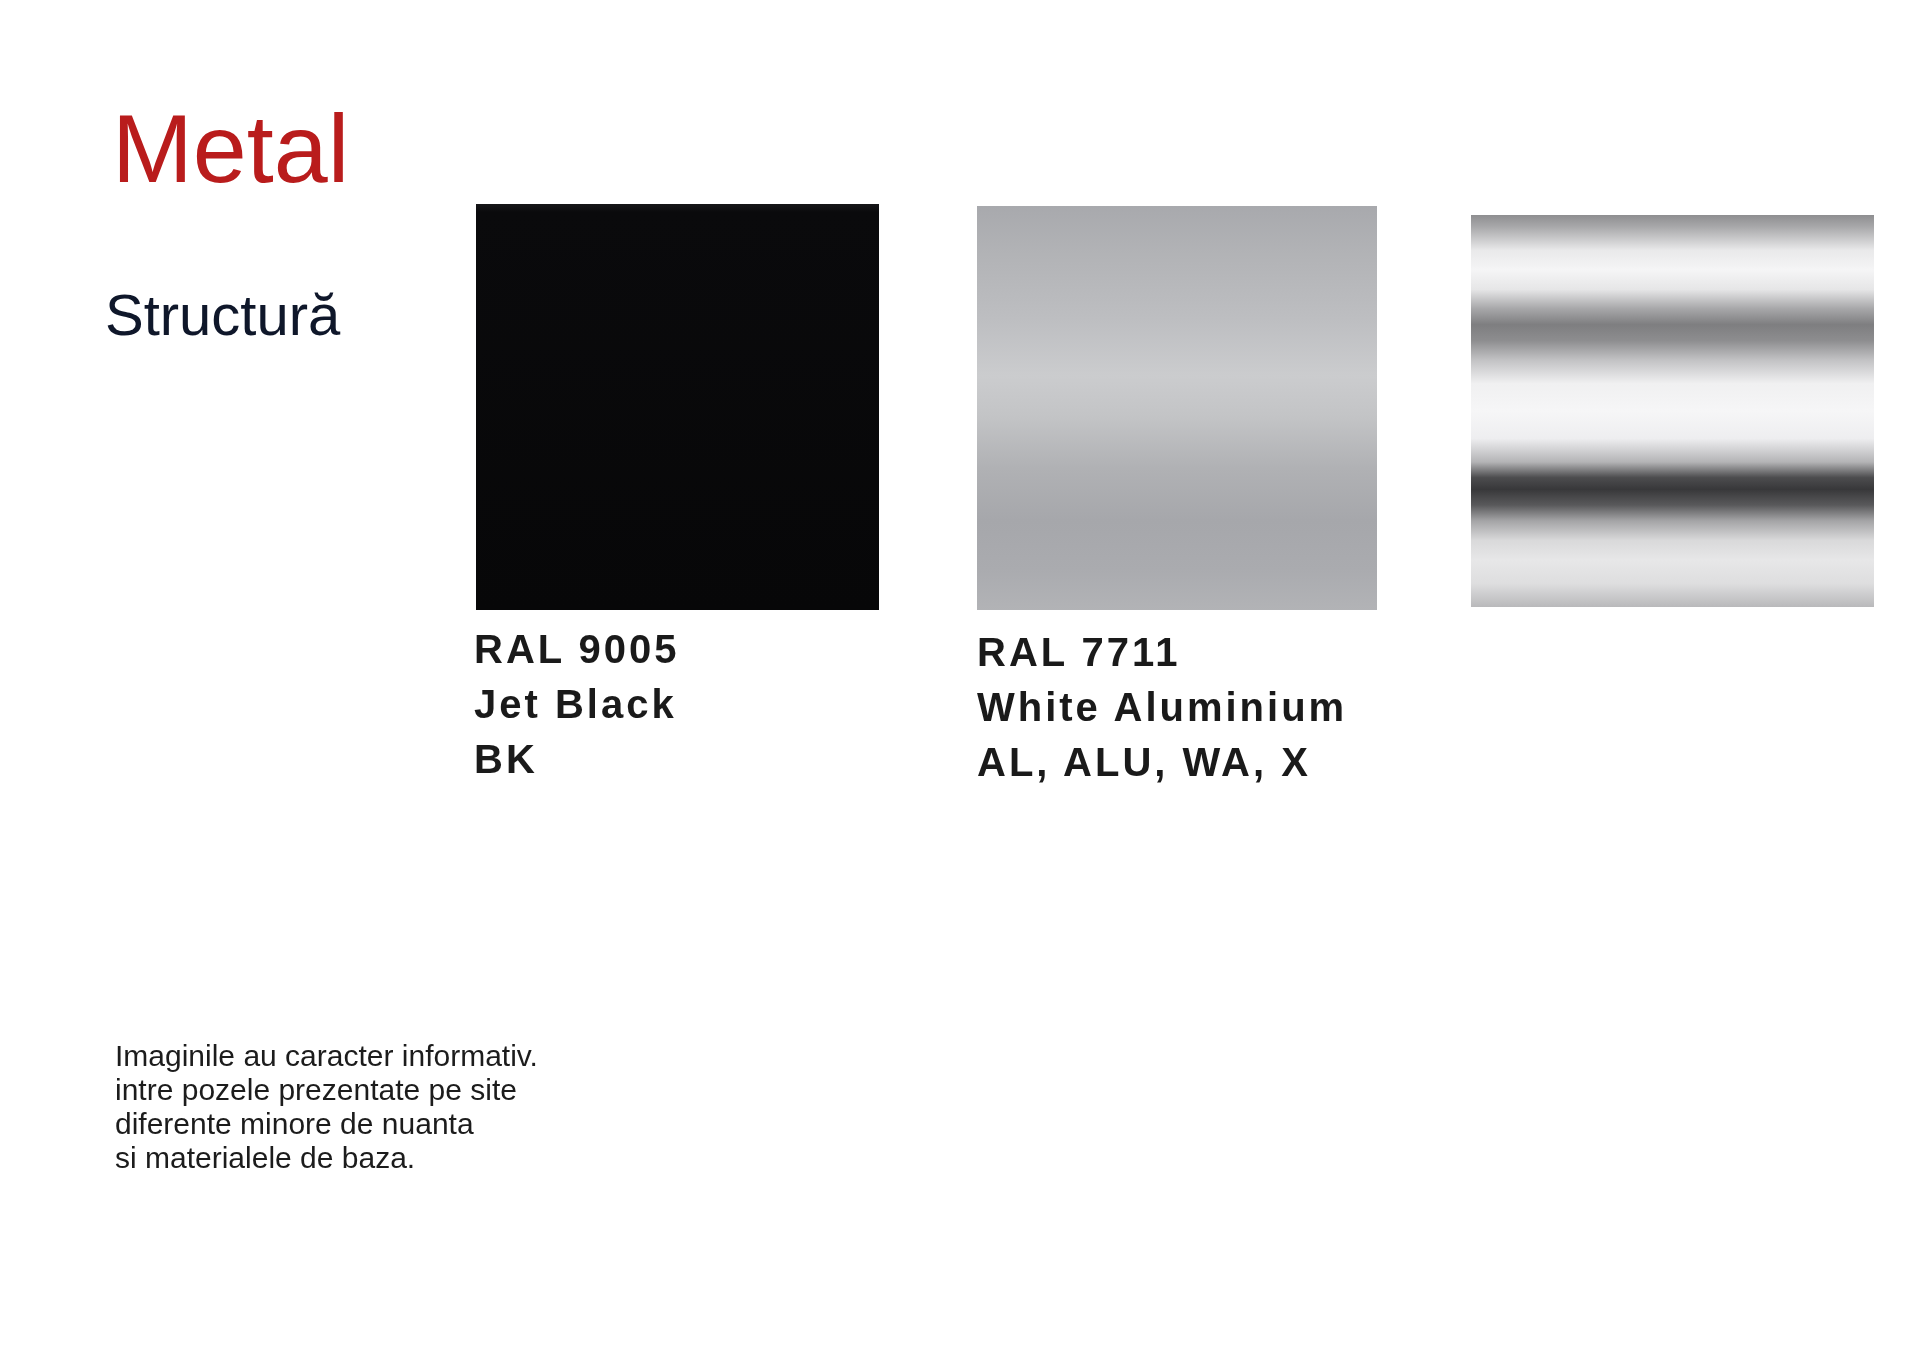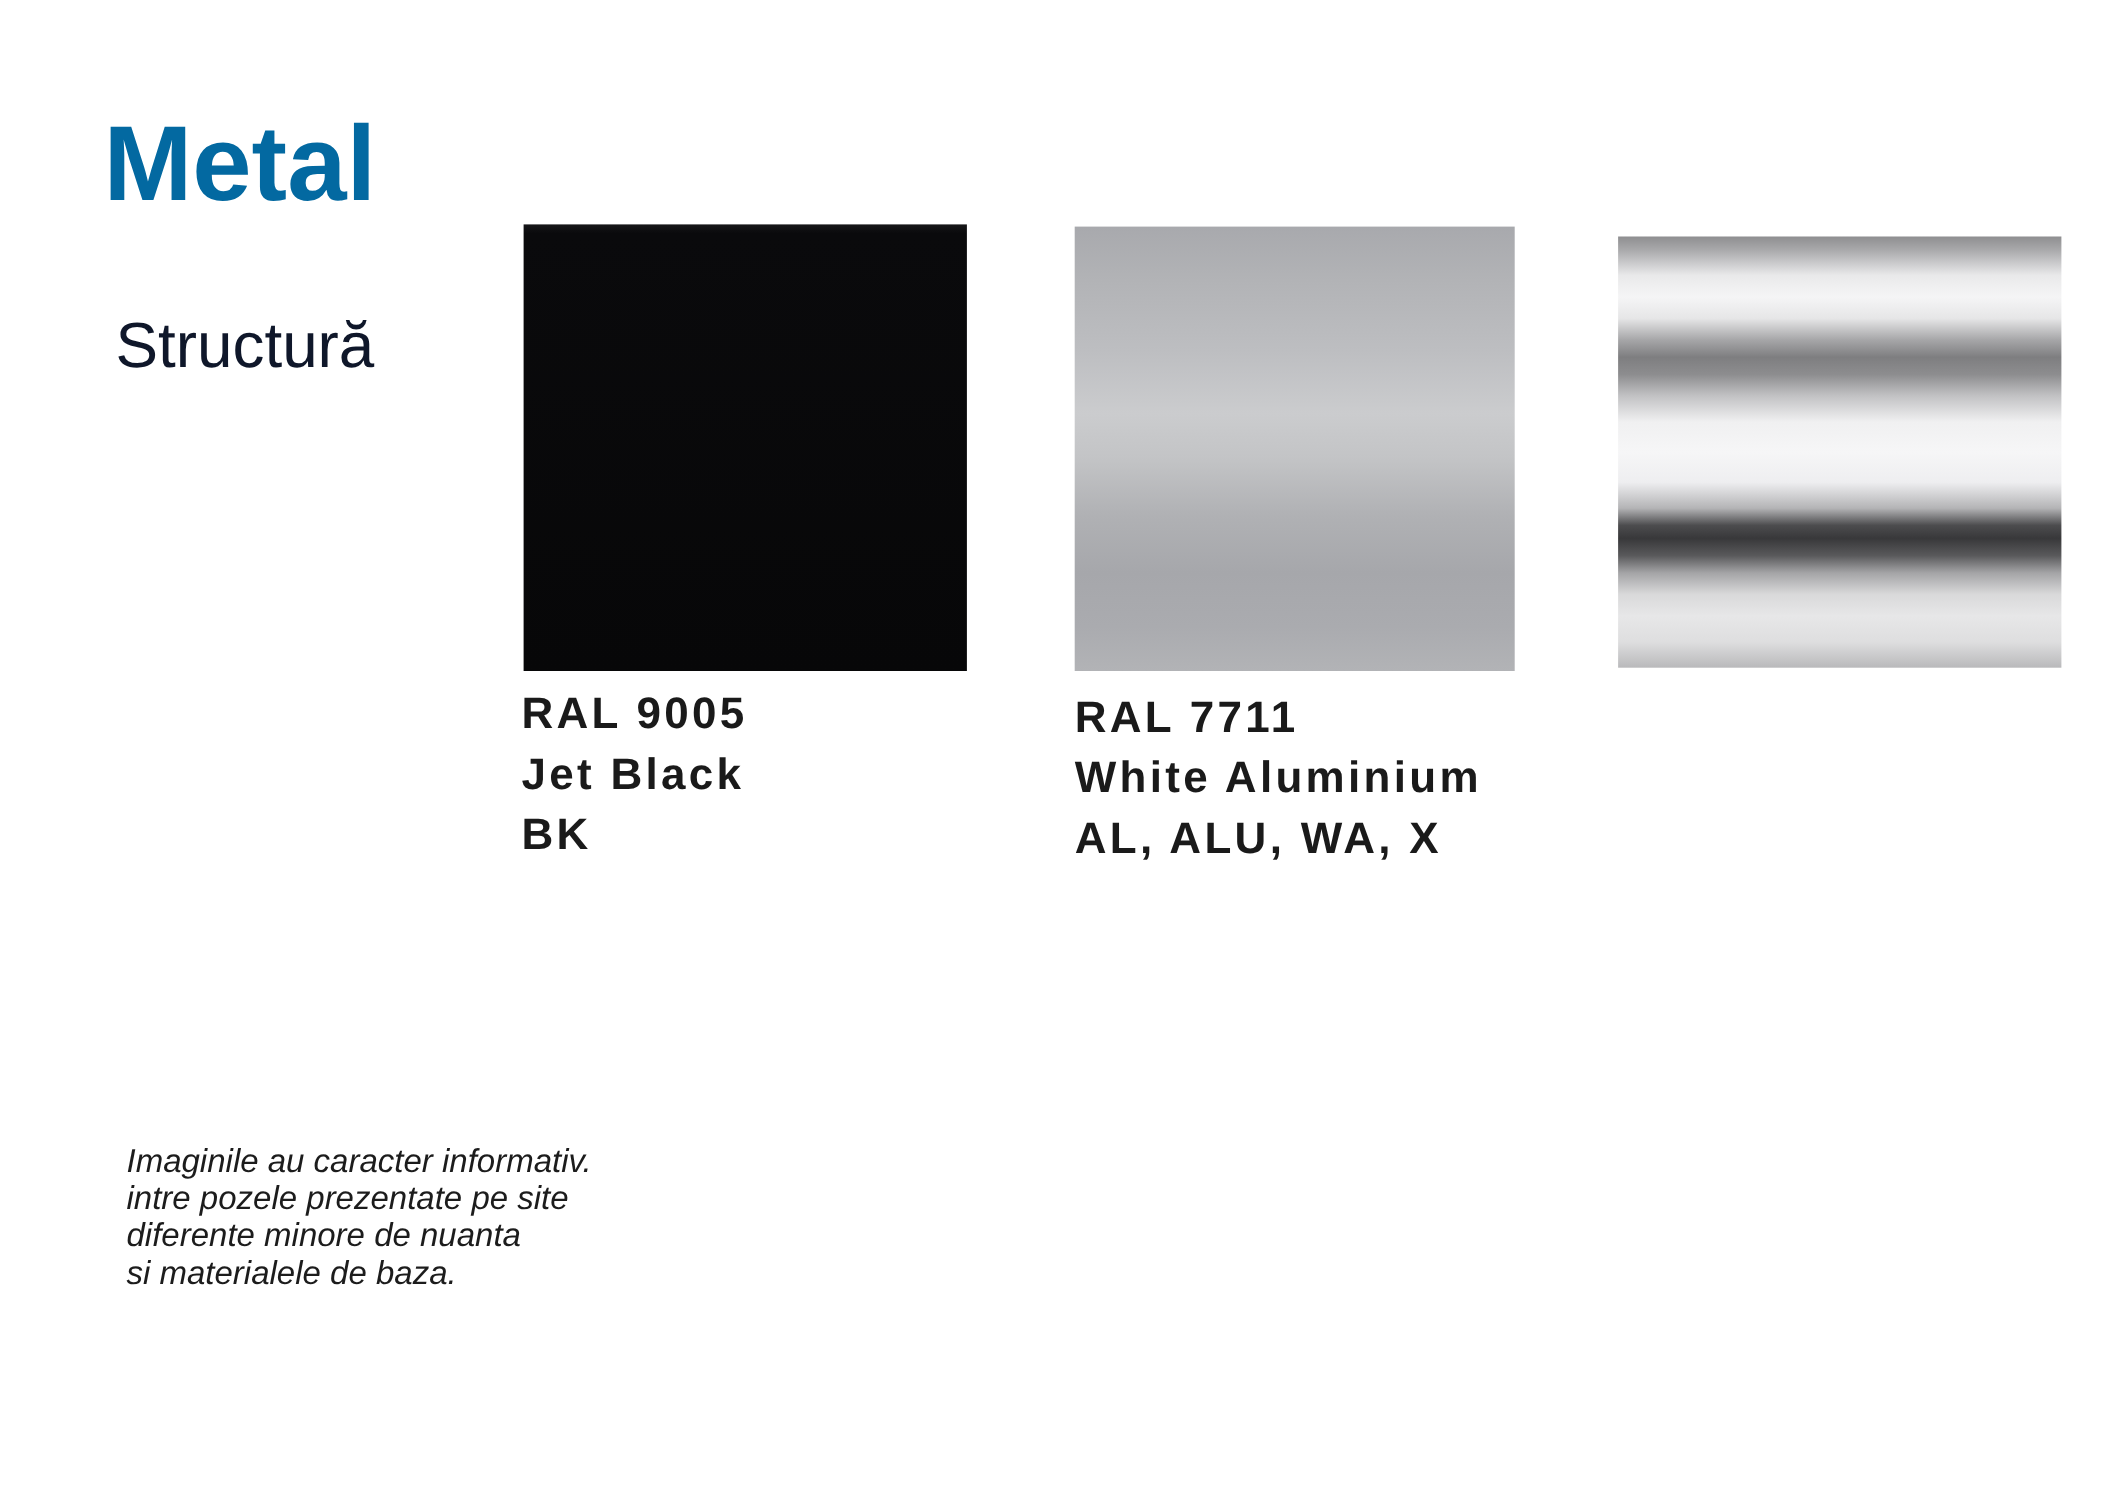--- a/index.html
+++ b/index.html
@@ -9,26 +9,26 @@
   .page {
     position: relative;
     width: 1920px;
     height: 1357px;
     background: #ffffff;
     overflow: hidden;
   }
 
   .page-title {
     position: absolute;
-    left: 94px;
+    left: 112px;
     top: 100px;
     font-size: 97px;
     line-height: 97px;
-    font-weight: 700;
-    color: #0369a1;
+    font-weight: 400;
+    color: #b91c1c;
     letter-spacing: 0;
     white-space: nowrap;
   }
 
   .section-subtitle {
     position: absolute;
     left: 105px;
     top: 286px;
     font-size: 58px;
     line-height: 58px;
@@ -60,21 +60,20 @@
 
   .disclaimer {
     position: absolute;
     left: 115px;
     top: 1039px;
     font-size: 30px;
     line-height: 34px;
     font-weight: 400;
     color: #1c1c1c;
     white-space: nowrap;
-    font-style: italic;
   }
 </style>
 </head>
 <body>
 
 <div class="page">
 
   <h1 class="page-title">Metal</h1>
 
   <h2 class="section-subtitle">Structură</h2>

